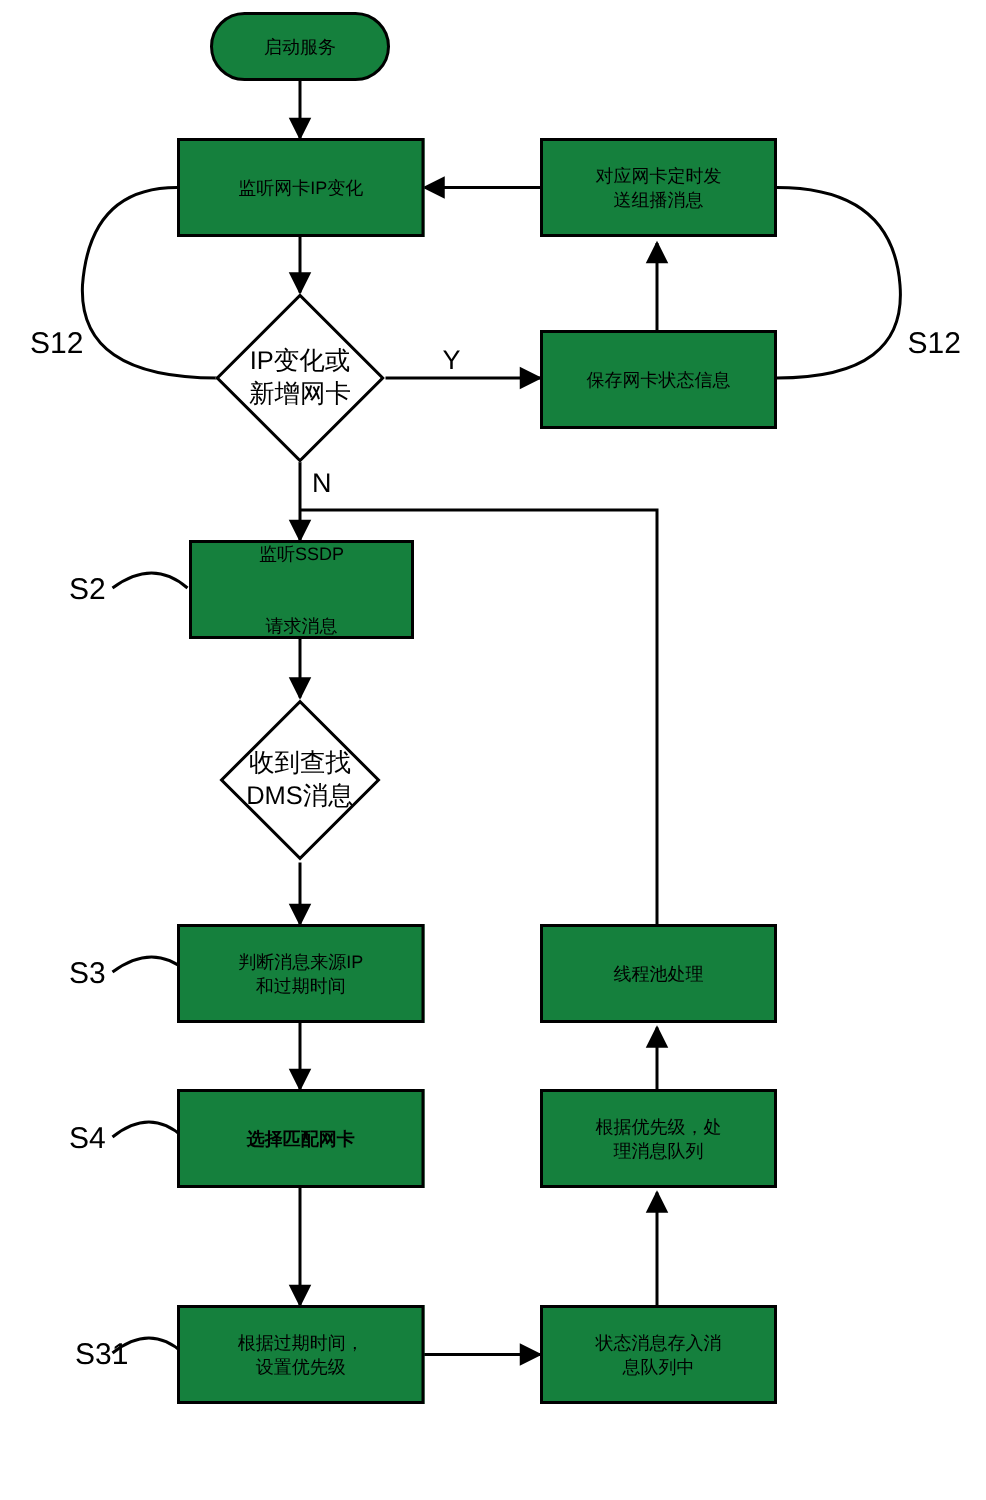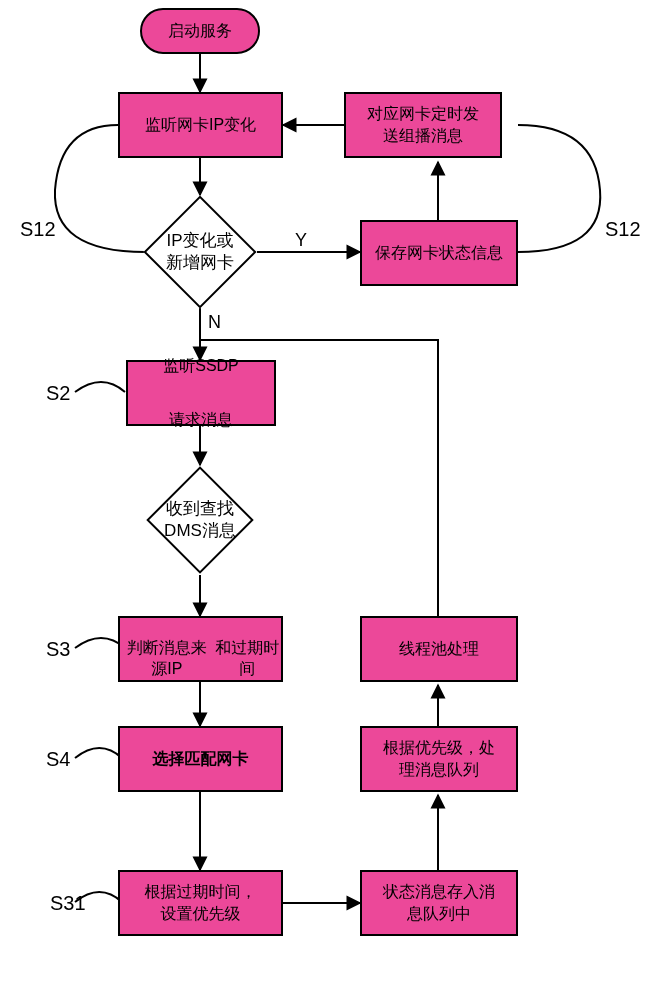--- a/index.html
+++ b/index.html
@@ -7,26 +7,26 @@
     margin: 0;
     padding: 0;
     background: #fff;
     font-family: "SimSun", "Microsoft YaHei", sans-serif;
     width: 657px;
     height: 1000px;
     position: relative;
   }
   .node {
     position: absolute;
-    background: #ec4899;
+    background: #15803d;
     display: flex;
     align-items: center;
     justify-content: center;
     text-align: center;
-    font-size: 16px;
+    font-size: 12px;
     line-height: 1.35;
   }
   .rect {
     border: 2px solid #000;
   }
   .terminator {
     border: 2px solid #000;
     border-radius: 24px;
   }
   .diamond-wrap {
@@ -119,21 +119,21 @@
 </svg>
 
 <div class="node terminator" style="left:140px; top:8px; width:120px; height:46px;">
   <span>启动服务</span>
 </div>
 
 <div class="node rect" style="left:118px; top:92px; width:165px; height:66px;">
   <span>监听网卡IP变化</span>
 </div>
 
-<div class="node rect" style="left:344px; top:92px; width:158px; height:66px; flex-direction:column;">
+<div class="node rect" style="left:360px; top:92px; width:158px; height:66px; flex-direction:column;">
   <span>对应网卡定时发</span>
   <span>送组播消息</span>
 </div>
 
 <div class="diamond-wrap" style="left:160px; top:212px; width:80px; height:80px;">
   <div class="diamond"></div>
   <div class="diamond-label">
     <span>IP变化或</span><br>
     <span>新增网卡</span>
   </div>
@@ -150,21 +150,21 @@
 </div>
 
 <div class="diamond-wrap" style="left:162px; top:482px; width:76px; height:76px;">
   <div class="diamond"></div>
   <div class="diamond-label">
     <span>收到查找</span><br>
     <span>DMS消息</span>
   </div>
 </div>
 
-<div class="node rect" style="left:118px; top:616px; width:165px; height:66px; flex-direction:row;align-items:flex-end;">
+<div class="node rect" style="left:118px; top:616px; width:165px; height:66px; flex-direction:column;">
   <span>判断消息来源IP</span>
   <span>和过期时间</span>
 </div>
 
 <div class="node rect" style="left:360px; top:616px; width:158px; height:66px;">
   <span>线程池处理</span>
 </div>
 
 <div class="node rect" style="left:118px; top:726px; width:165px; height:66px;">
   <span class="bold">选择匹配网卡</span>

